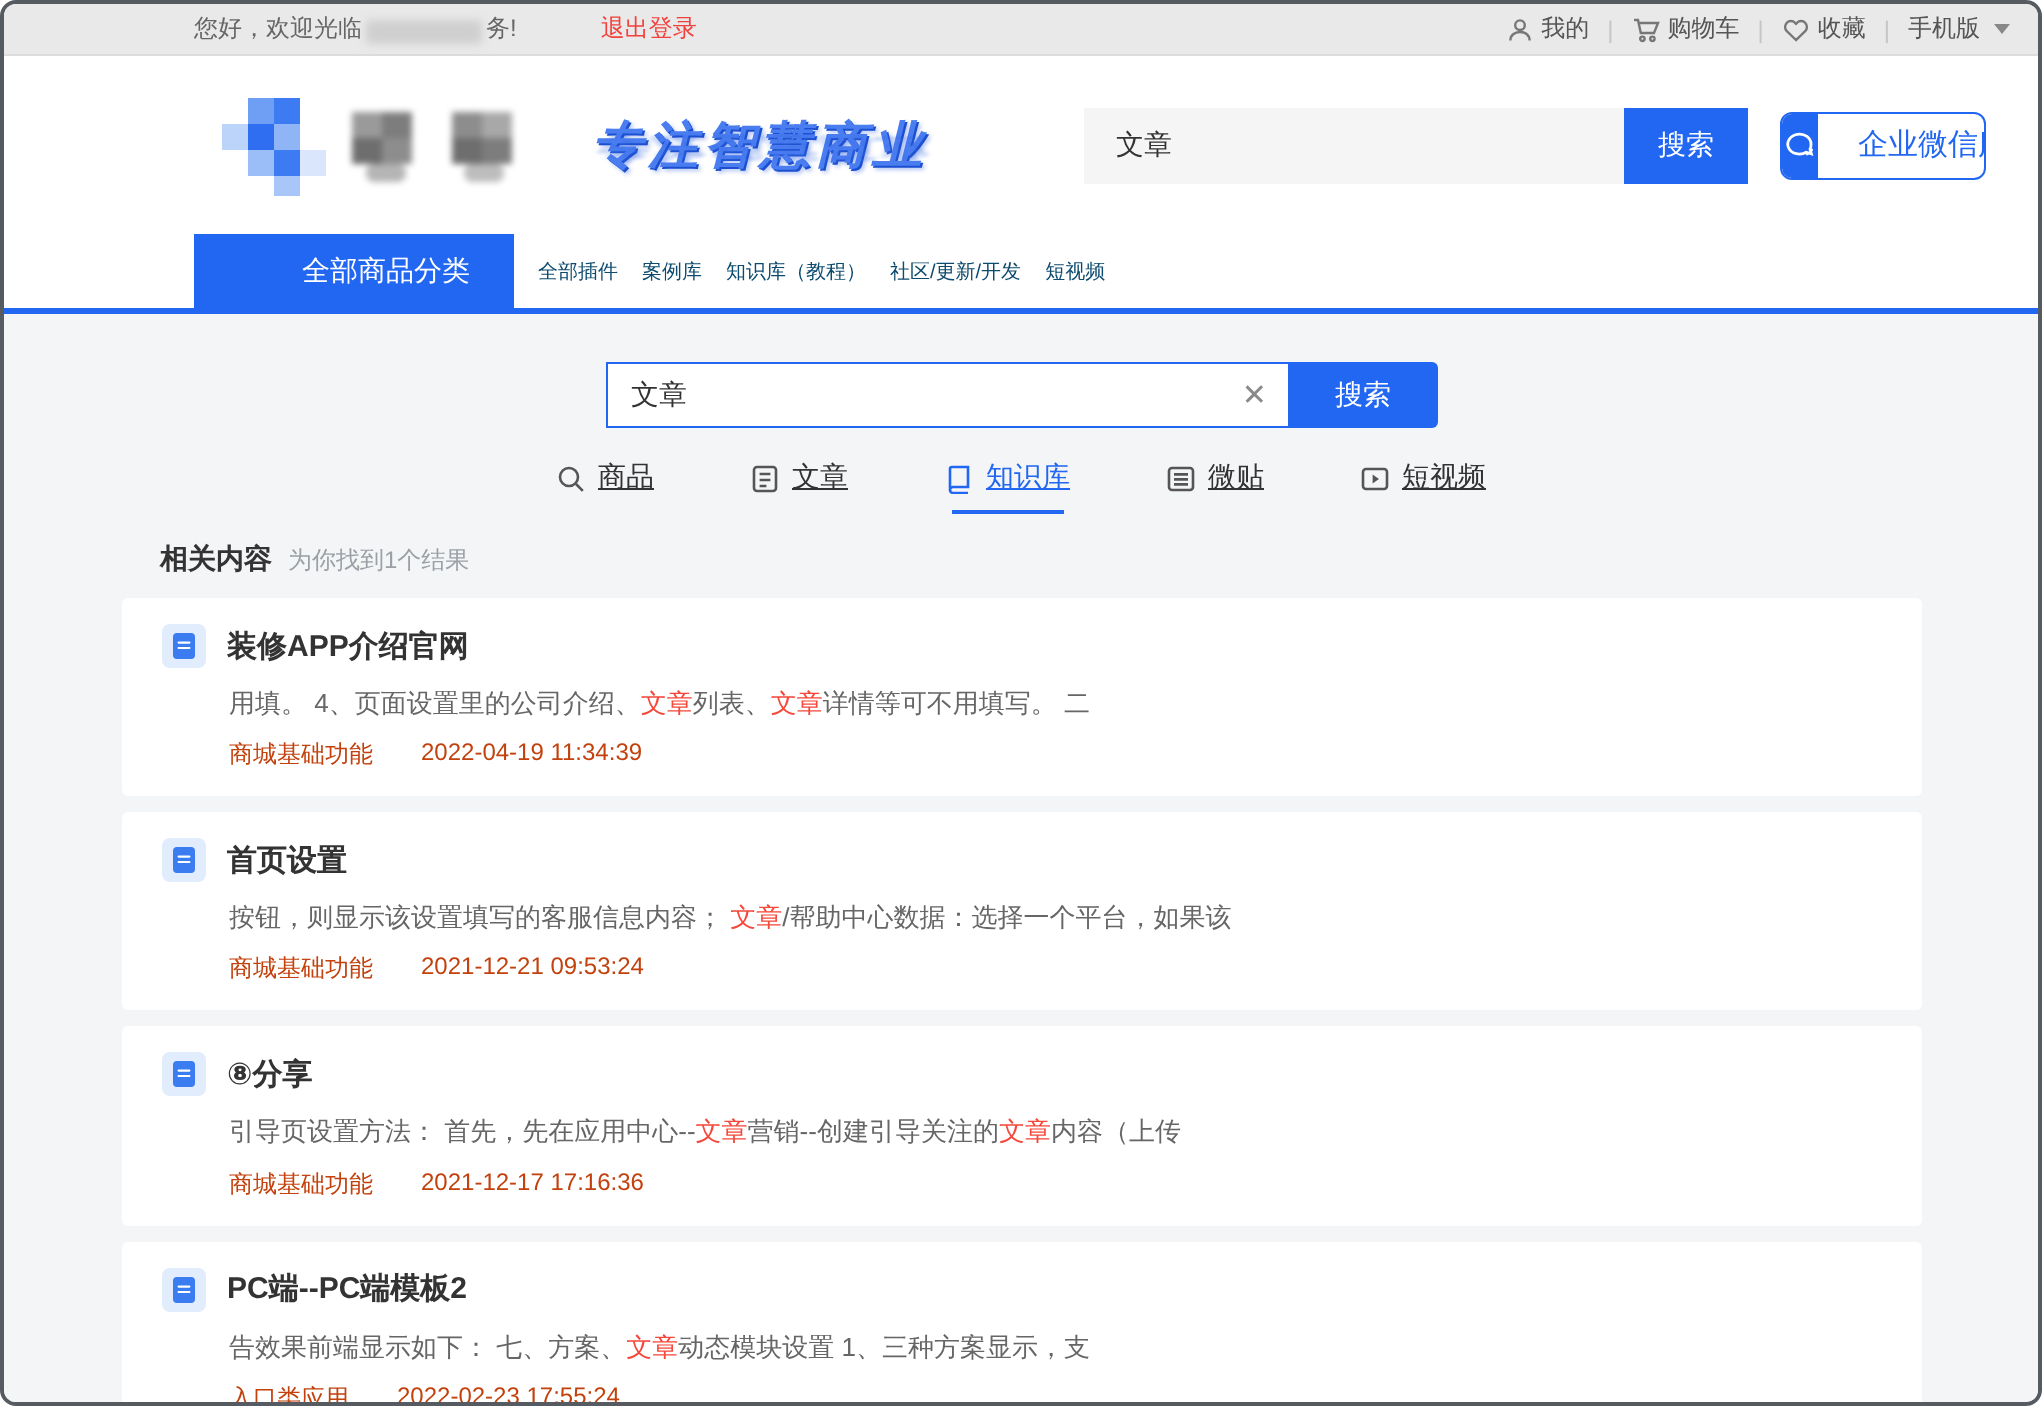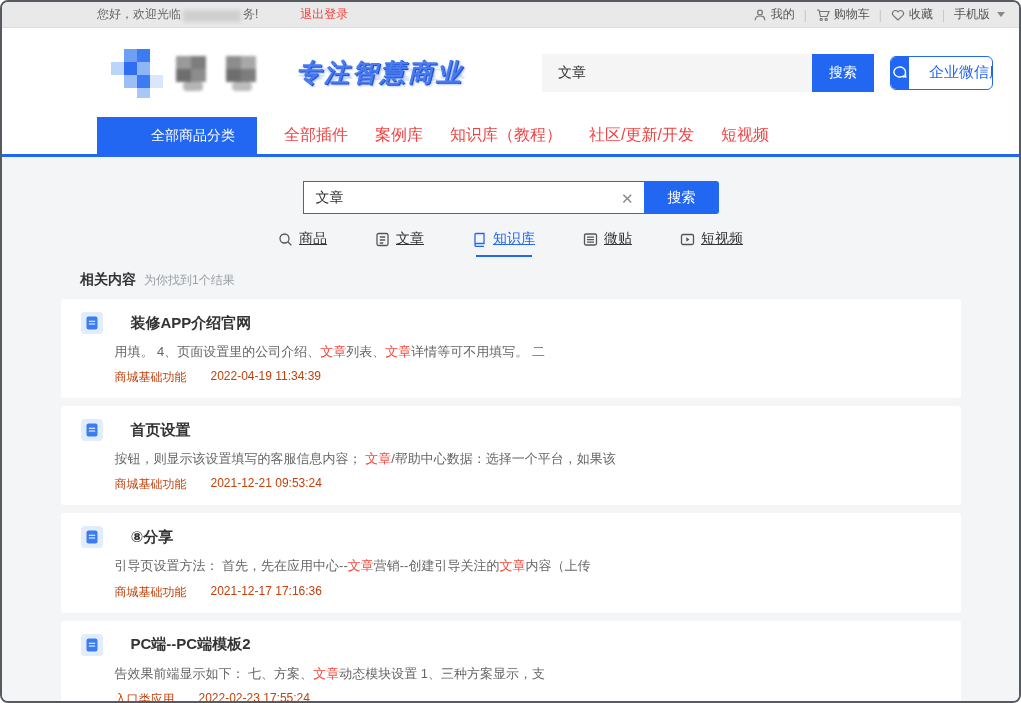--- a/index.html
+++ b/index.html
@@ -41,22 +41,22 @@
                 background:#fff; cursor:pointer; }
   .wechat-icon { width:38px; height:34px; background:var(--accent); display:flex;
                  align-items:center; justify-content:center; }
   .wechat-label { padding:0 20px; color:var(--accent); font-size:15px; white-space:nowrap; }
 
   
   .navbar { height:40px; background:#fff; display:flex; align-items:stretch;
             padding-left:95px; border-bottom:3px solid var(--accent); }
   .cat-btn { width:160px; background:var(--accent); color:#fff; font-size:14px;
              display:flex; align-items:center; justify-content:center; cursor:pointer;padding-left:32px; }
-  .nav-link { margin-left:27px; display:flex; align-items:center; font-size:16px;
-              color:#ef4444; cursor:pointer; white-space:nowrap; }
+  .nav-link { margin-left:12px; display:flex; align-items:center; font-size:10px;
+              color:#0c4a6e; cursor:pointer; white-space:nowrap; }
 
   
   .main { background:#f4f5f7; height:544px; padding-top:24px; overflow:hidden; }
   .search-row { display:flex; justify-content:center; }
   .main-input-wrap { position:relative; width:342px; height:33px; border:1px solid var(--accent);
                      background:#fff; display:flex; align-items:center;
                      padding:0 32px 0 12px; font-size:14px; color:#333; }
   .clear-x { position:absolute; right:10px; top:50%; transform:translateY(-50%);
              color:#8a8a8a; font-size:15px; cursor:pointer; line-height:1; }
   .main-search-btn { width:74px; height:33px; background:var(--accent); color:#fff; border:none;
@@ -70,21 +70,21 @@
   .tab.active svg { color:var(--accent); }
   .tab.active::after { content:""; position:absolute; bottom:0; left:50%;
                        transform:translateX(-50%); width:56px; height:2px; background:var(--accent); }
 
   .results-header { margin:14px 0 10px 78px; display:flex; align-items:baseline; gap:8px; }
   .results-title { font-size:14px; color:#333; font-weight:bold; }
   .results-count { font-size:12px; color:#9aa0a6; }
 
   .result-list { width:900px; margin:0 auto; }
   .card { background:#fff; border-radius:3px; padding:13px 20px 12px; margin-bottom:8px; }
-  .card-title-row { display:flex; align-items:center; gap:28px; cursor:pointer; }
+  .card-title-row { display:flex; align-items:center; gap:11px; cursor:pointer; }
   .doc-icon { width:22px; height:22px; background:#e1ecfc; border-radius:4px; flex:none;
               display:flex; align-items:center; justify-content:center; }
   .card-title { font-size:15px; color:#333; font-weight:bold; }
   .card-desc { margin:9px 0 0 34px; font-size:13px; color:#666; line-height:1.4; }
   .card-desc .hl { color:var(--hl); }
   .card-meta { margin:8px 0 0 34px; font-size:12px; color:#c2410c; display:flex; gap:24px; }
 </style>
 </head>
 <body>
 

